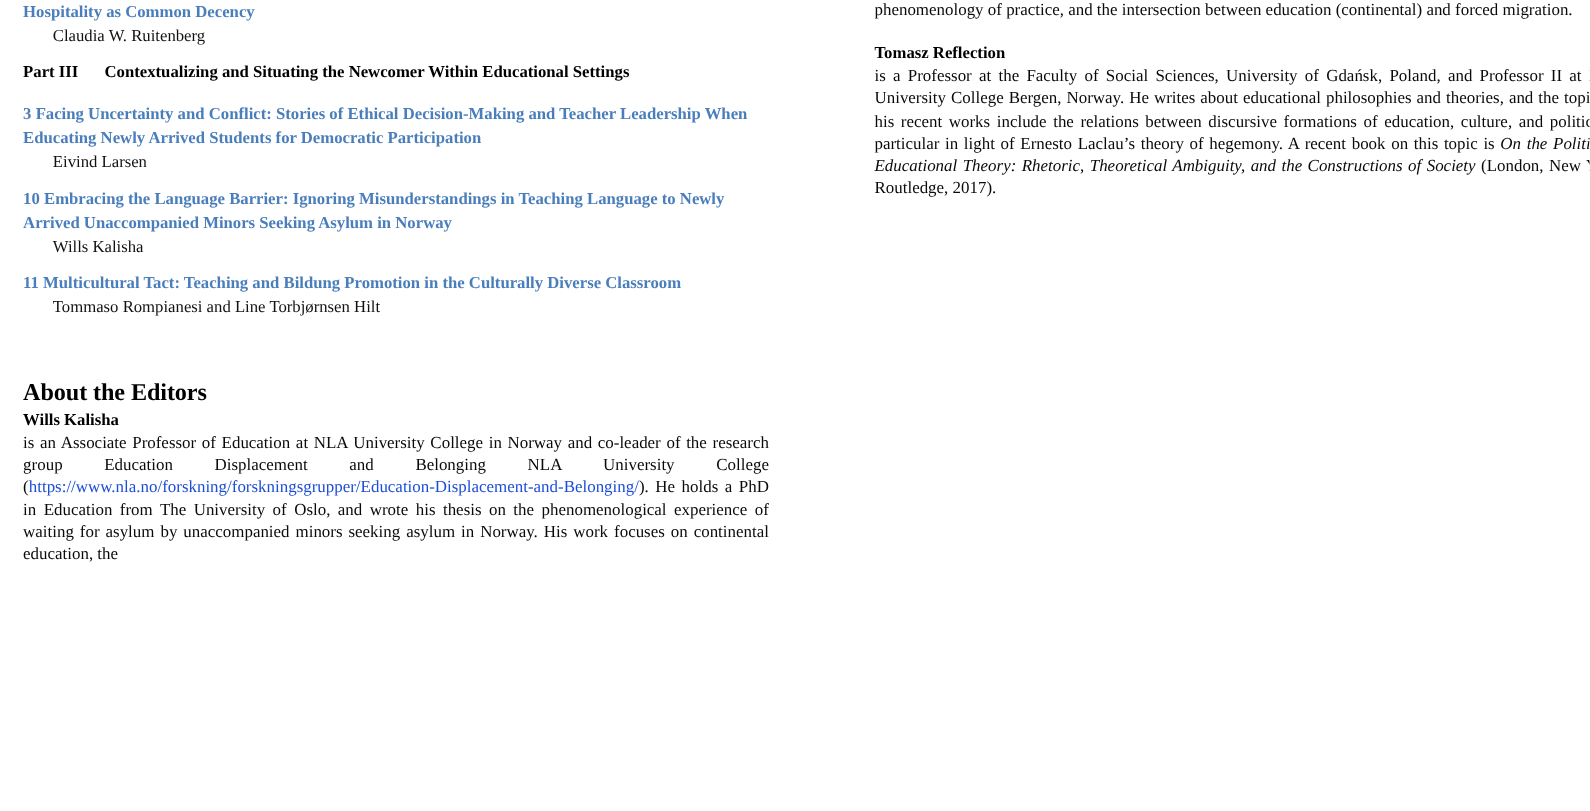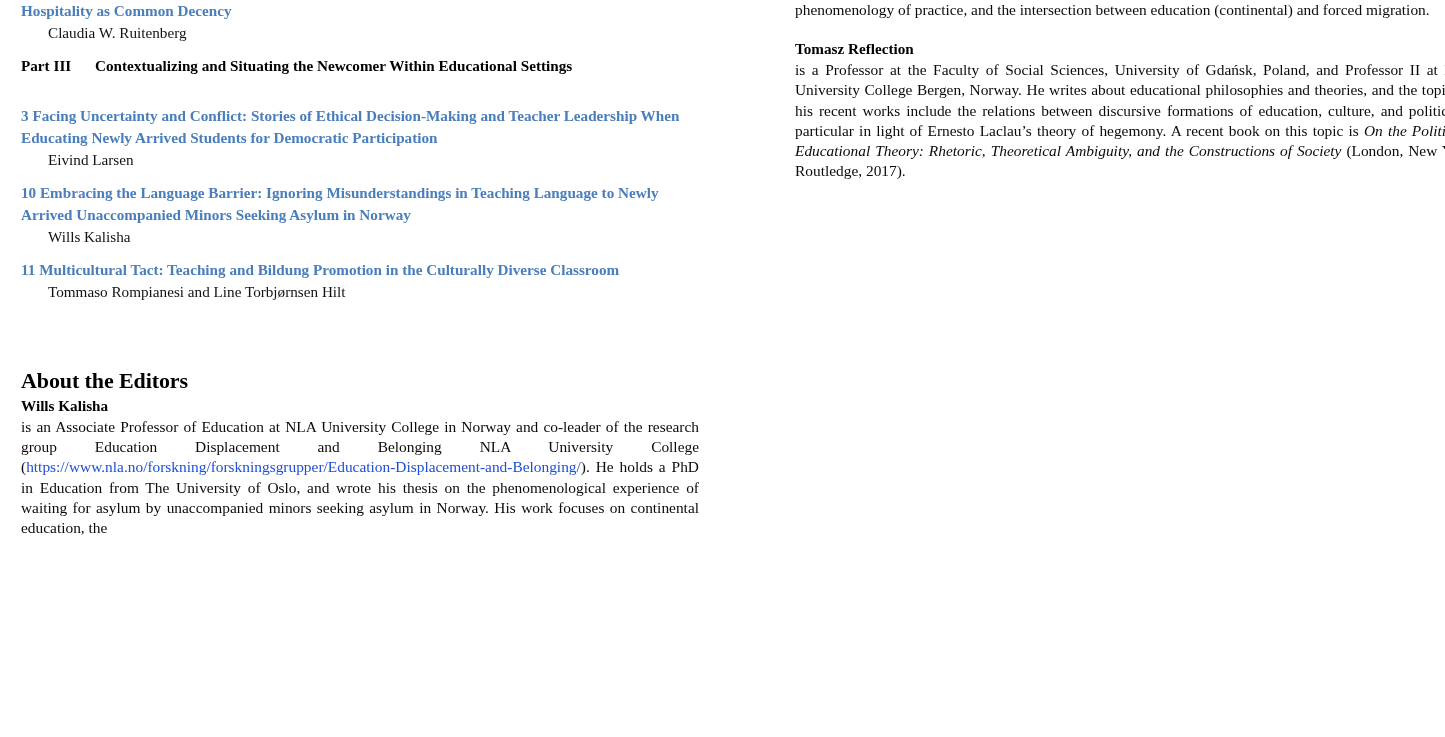--- a/index.html
+++ b/index.html
@@ -50,34 +50,34 @@
     font-weight: normal;
     color: #111111;
     margin: 0 0 0 27px;
   }
 
   .part-head {
     font-size: 15.2px;
     line-height: 22px;
     font-weight: bold;
     color: #000000;
-    margin: 0 0 28px 0;
+    margin: 0 0 16px 0;
   }
   .part-label {
     display: inline-block;
     min-width: 74px;
   }
 
   
   .section-head {
     font-size: 22px;
     line-height: 26px;
     font-weight: bold;
     color: #000000;
-    margin: 12px 0 2px 0;
+    margin: 0 0 2px 0;
     letter-spacing: -0.1px;
   }
   .editor-name {
     font-size: 15.2px;
     line-height: 20px;
     font-weight: bold;
     color: #000000;
     margin: 0 0 1px 0;
   }
   .body-par {

